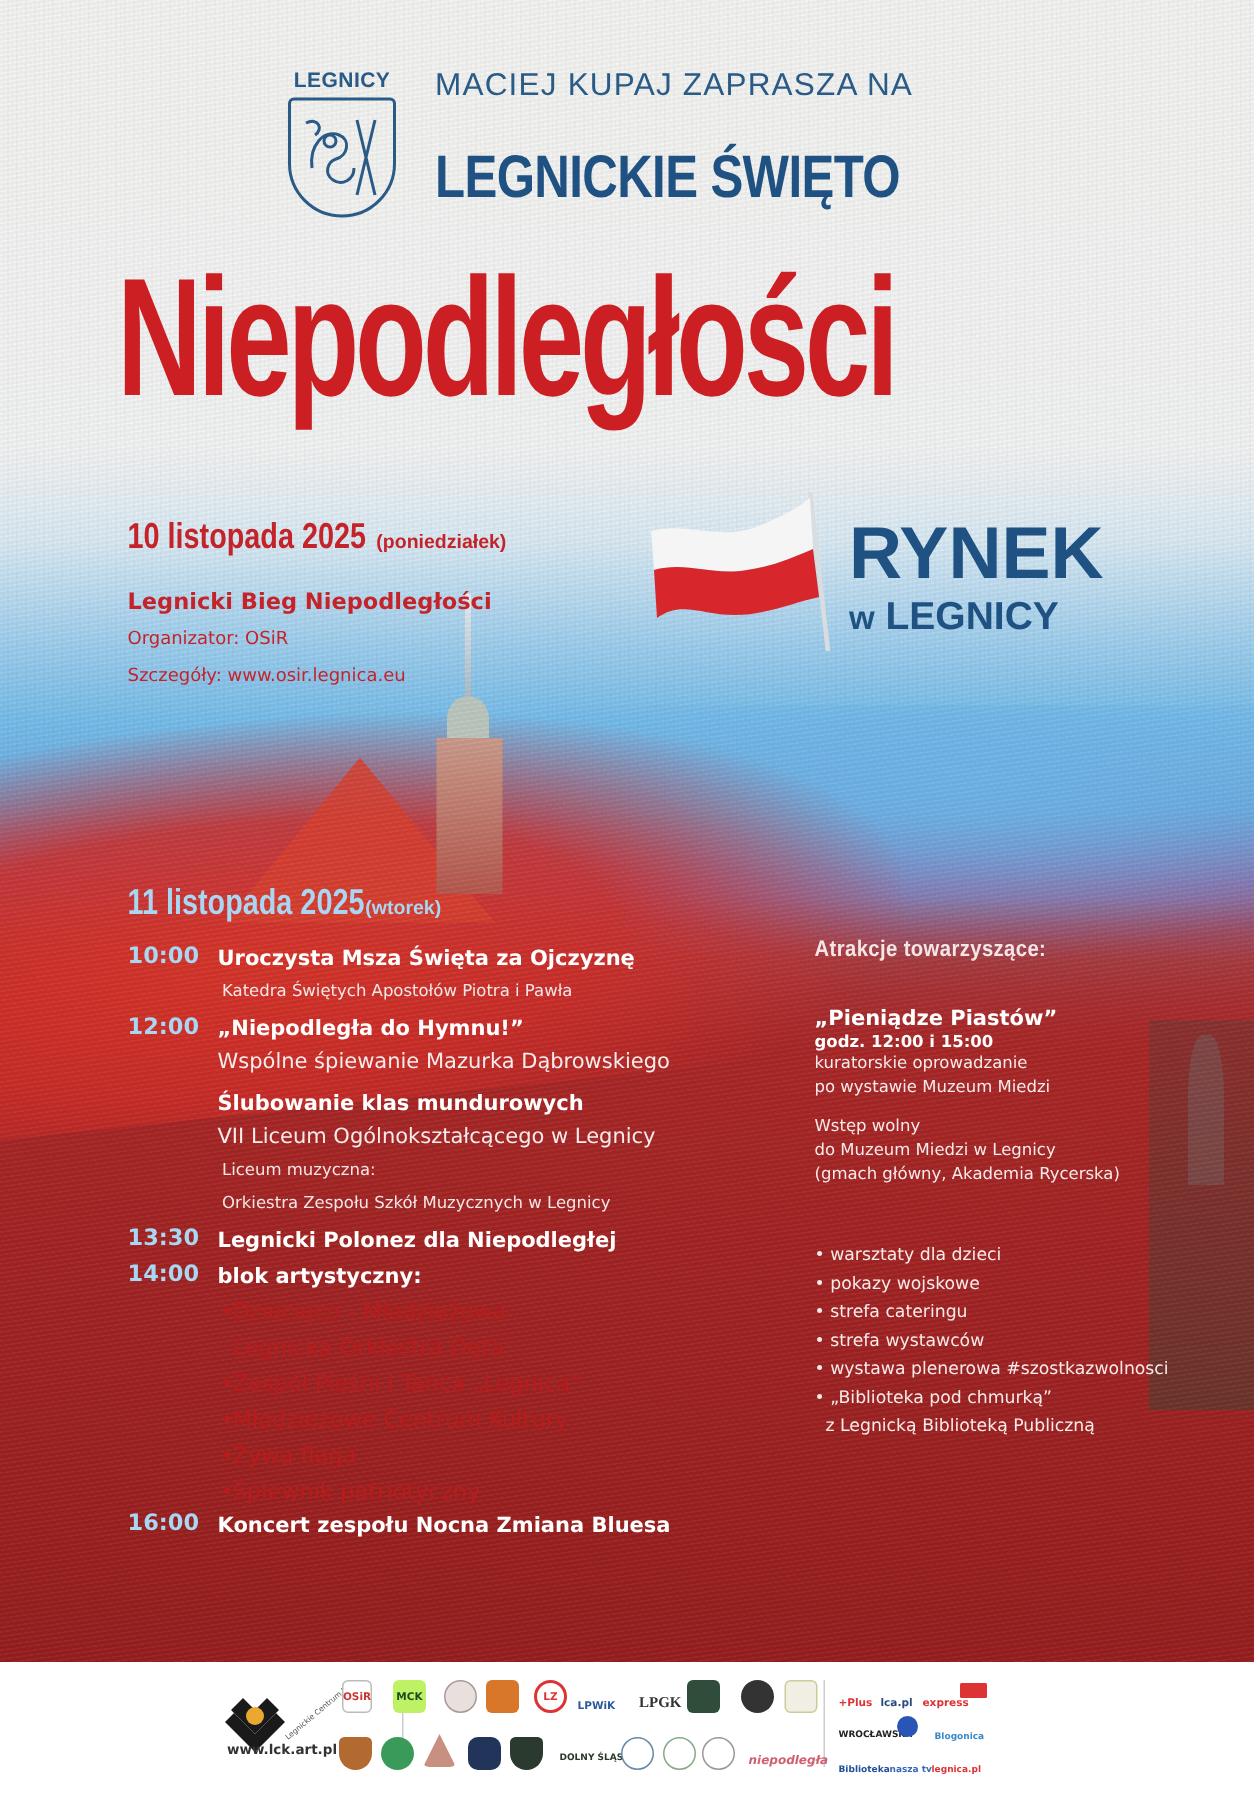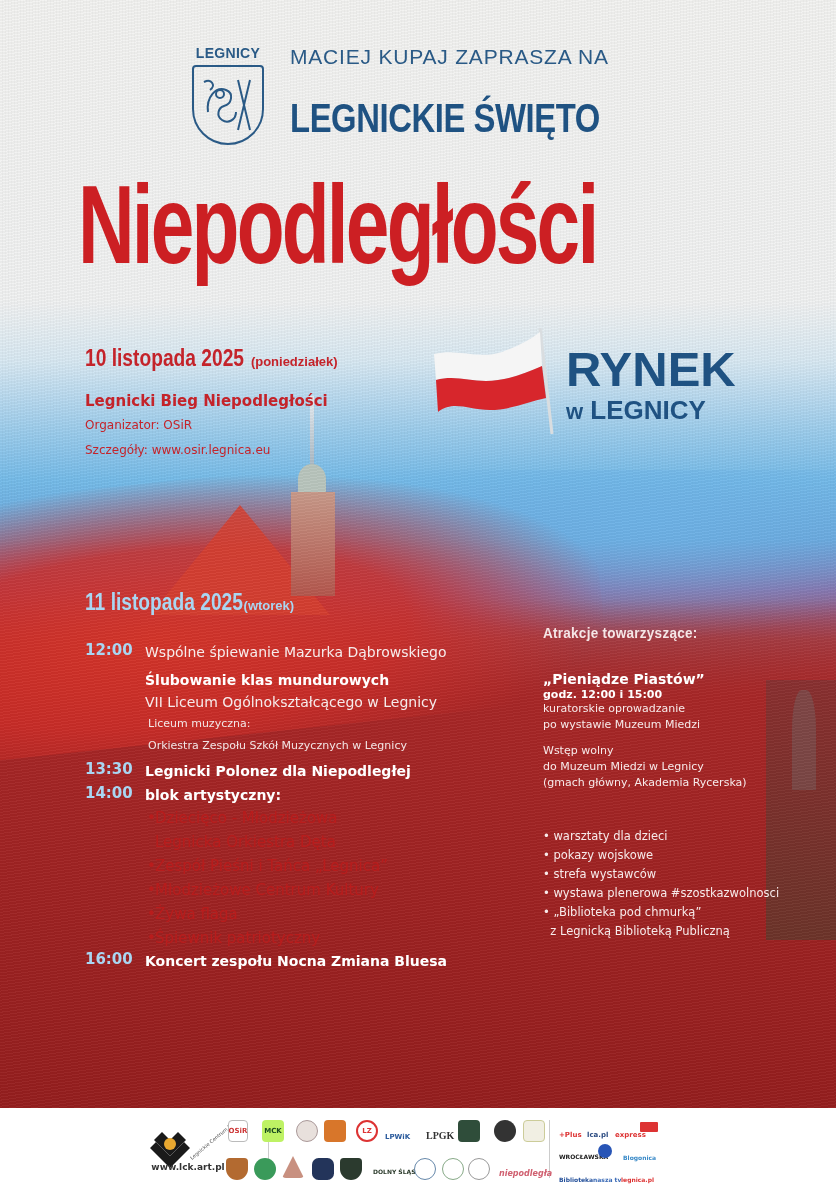--- a/index.html
+++ b/index.html
@@ -143,23 +143,31 @@
   <span class="loc-main">RYNEK</span>
   <span class="loc-sub"><span class="w">w</span> <span>LEGNICY</span></span>
 </div>
 
 <div class="d2-date">
   <span class="date-main">11 listopada 2025</span>
   <span class="date-day">(wtorek)</span>
 </div>
 
 <div class="schedule">
-  <div class="row" style="margin-top:13px">
+  <div class="row">
+    <div class="time">10:00</div>
+    <div class="content">
+      <div class="t-bold">Uroczysta Msza Święta za Ojczyznę</div>
+      <div class="t-small">Katedra Świętych Apostołów Piotra i Pawła</div>
+    </div>
+  </div>
+  <div class="row" style="margin-top:3px">
     <div class="time">12:00</div>
     <div class="content">
+      <div class="t-bold">„Niepodległa do Hymnu!”</div>
       <div class="t-sub">Wspólne śpiewanie Mazurka Dąbrowskiego</div>
       <div class="t-bold" style="margin-top:6px">Ślubowanie klas mundurowych</div>
       <div class="t-sub">VII Liceum Ogólnokształcącego w Legnicy</div>
       <div class="t-small">Liceum muzyczna:</div>
       <div class="t-small">Orkiestra Zespołu Szkół Muzycznych w Legnicy</div>
     </div>
   </div>
   <div class="row" style="margin-top:3px">
     <div class="time">13:30</div>
     <div class="content">
@@ -197,20 +205,21 @@
   <div class="side-text">kuratorskie oprowadzanie</div>
   <div class="side-text">po wystawie Muzeum Miedzi</div>
   <div class="side-free">
     <div>Wstęp wolny</div>
     <div>do Muzeum Miedzi w Legnicy</div>
     <div>(gmach główny, Akademia Rycerska)</div>
   </div>
   <ul class="side-list">
     <li>• <span>warsztaty dla dzieci</span></li>
     <li>• <span>pokazy wojskowe</span></li>
+    <li>• <span>strefa cateringu</span></li>
     <li>• <span>strefa wystawców</span></li>
     <li>• <span>wystawa plenerowa #szostkazwolnosci</span></li>
     <li>• <span>„Biblioteka pod chmurką”</span></li>
     <li>&nbsp;&nbsp;<span>z Legnicką Biblioteką Publiczną</span></li>
   </ul>
 </div>
 
 <div class="footer"></div>
 <div class="lck">
   <svg viewBox="0 0 80 50" width="80" height="50">

